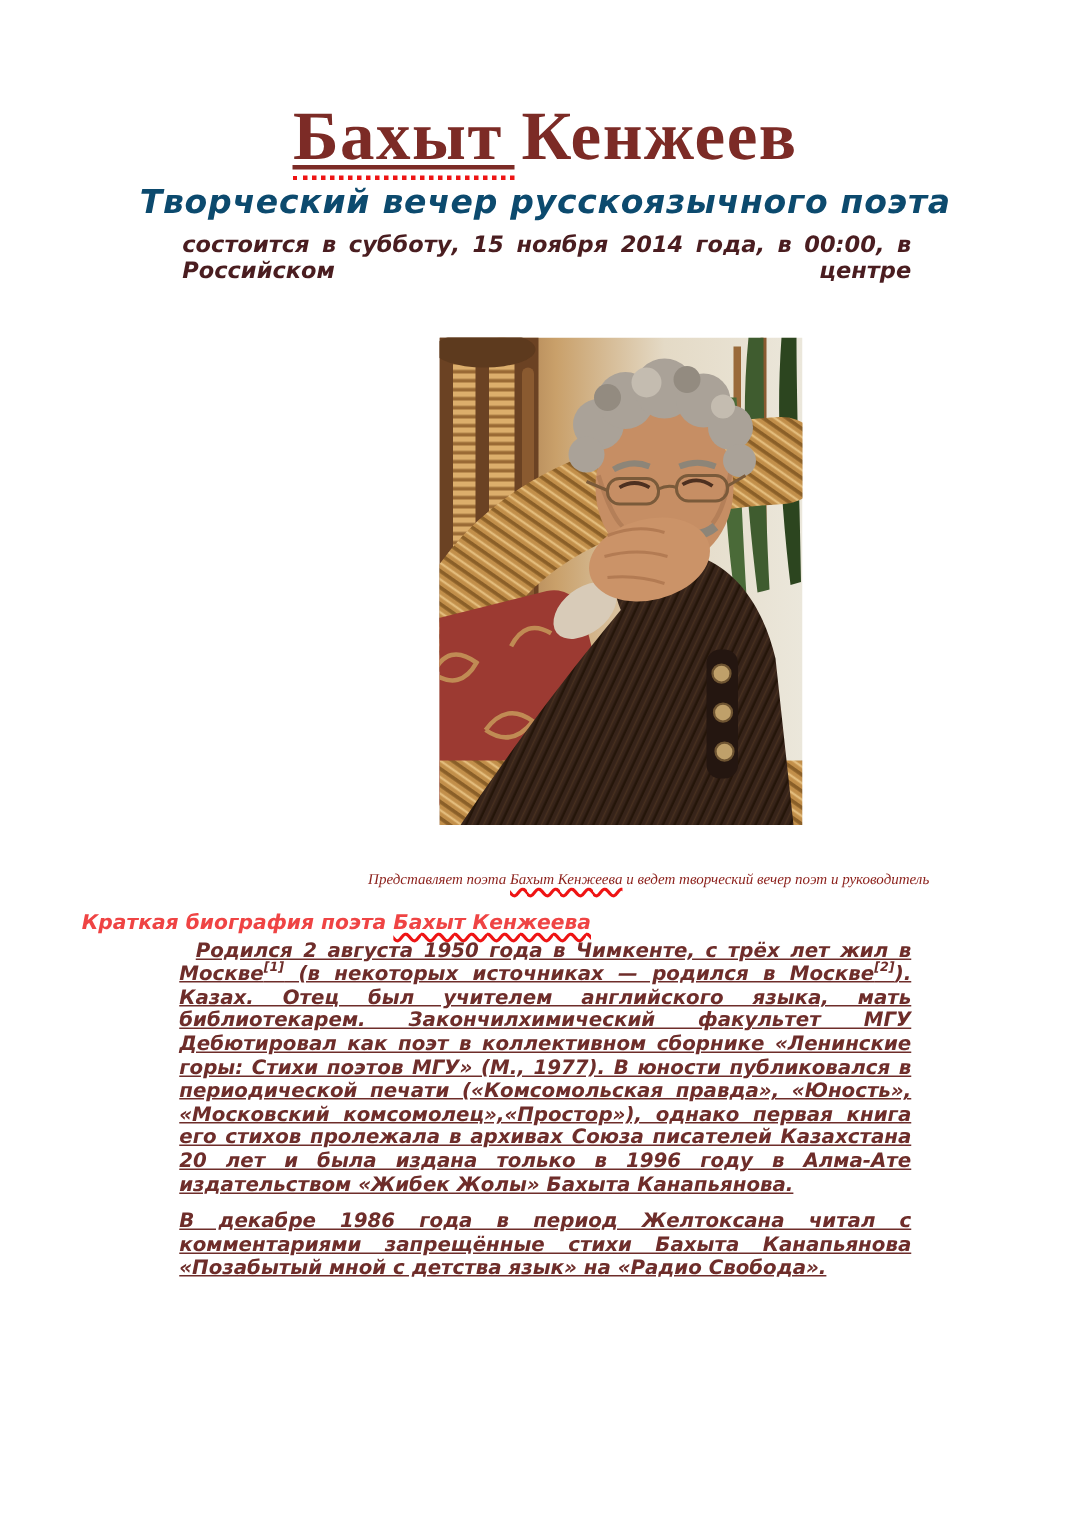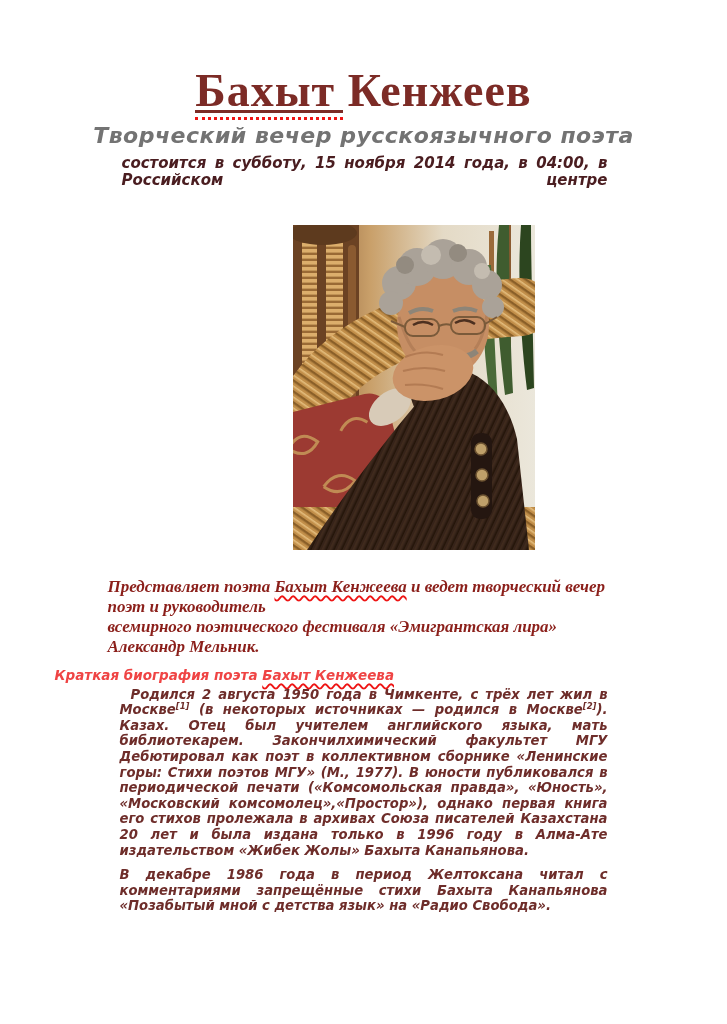--- a/index.html
+++ b/index.html
@@ -23,21 +23,21 @@
   }
   .title-underl::after {
     content:""; position:absolute; left:0; right:-8px; bottom:-4px;
     border-top:3px dotted #ee1414;
   }
 
   
   .subtitle {
     margin-top:6px; text-align:center;
     font-style:italic; font-weight:bold; font-size:22px;
-    color:#737373; letter-spacing:0.5px;
+    color:#0c4a6e; letter-spacing:0.5px;
   }
 
   
   .details {
     margin:7px 97px 0 99px; color:#4a1d20;
     font-weight:bold; font-style:italic; font-size:15px; line-height:17px;
   }
   .details-line1 { text-align:justify; text-align-last:justify; }
   .details-line2 { text-align:left; }
   .tab-space { display:inline-block; width:34px; }
@@ -46,56 +46,56 @@
     text-decoration-color:#ee1414; text-decoration-thickness:2px;
     text-underline-offset:3px;
   }
 
   
   .photo-wrap { margin:36px 0 0 270px; width:242px; height:325px; }
   .photo-wrap svg { display:block; }
 
   
   .presenter {
-    margin:27px 85px 0; text-align:left;
+    margin:27px 85px 0; text-align:right;
     font-family:"Liberation Serif","DejaVu Serif",serif;
-    font-weight:bold; font-style:italic; font-size:17px; line-height:20px;
+    font-weight:normal; font-style:italic; font-size:10px; line-height:20px;
     color:#8b1f1a;
   }
   .presenter .tab-space { width:44px; }
 
   
   .bio-heading {
     margin-top:10px; 
     font-weight:bold; font-style:italic; font-size:13.5px;
     color:#ef4444;
     padding-left:32px;
   }
   .bio {
     margin:3px 97px 0; color:#6e2d2a;
     font-weight:bold; font-style:italic; font-size:13.2px; line-height:15.6px;
   }
-  .bio p { margin:0; text-align:justify; }
+  .bio p { margin:0; text-align:justify;text-decoration:underline; }
   .bio p.p1 { margin-top:4px; text-indent:11px; }
   .bio p.p2 { margin-top:8px; }
   .bio p.p3 { margin-top:9px; text-align:left; }
   .bio p.p4 { margin-top:9px; }
   sup.fnref { font-size:8.5px; line-height:0; vertical-align:super; font-style:italic; }
 </style>
 </head>
 <body>
 
 <div class="page">
 
   <h1 class="title"><span class="title-underl">Бахыт</span><span> Кенжеев</span></h1>
 
   <div class="subtitle">Творческий вечер русскоязычного поэта</div>
 
   <div class="details">
-    <div class="details-line1">состоится в субботу, 15 ноября 2014 года, в 04:00, в Российском центре</div>
+    <div class="details-line1">состоится в субботу, 15 ноября 2014 года, в 00:00, в Российском центре</div>
   </div>
 
   <div class="photo-wrap">
     <svg viewBox="0 0 242 325" width="242" height="325" xmlns="http://www.w3.org/2000/svg">
       <defs>
         <linearGradient id="bgGrad" x1="0" y1="0" x2="1" y2="0">
           <stop offset="0" stop-color="#7a4a28"></stop>
           <stop offset="0.32" stop-color="#c9a06a"></stop>
           <stop offset="0.62" stop-color="#e4dac6"></stop>
           <stop offset="1" stop-color="#ebe7db"></stop>
@@ -189,21 +189,20 @@
           <circle cx="188" cy="224" r="6"></circle>
             <circle cx="189" cy="250" r="6"></circle>
             <circle cx="190" cy="276" r="6"></circle>
         </g>
       </g>
     </svg>
   </div>
 
   <div class="presenter">
     <div><span>Представляет поэта </span><span class="misspelled">Бахыт Кенжеева</span><span> и ведет творческий вечер поэт и руководитель</span></div>
-    <div><span>всемирного поэтического фестиваля «Эмигрантская лира»</span><span class="tab-space"></span><span>Александр Мельник.</span></div>
   </div>
 
   <div class="bio-heading"><span>Краткая биография поэта </span><span class="misspelled">Бахыт Кенжеева</span></div>
 
   <div class="bio">
     <p class="p1"><span>Родился 2 августа 1950 года в Чимкенте, с трёх лет жил в Москве</span><sup class="fnref">[1]</sup><span> (в некоторых источниках — родился в Москве</span><sup class="fnref">[2]</sup><span>). Казах. Отец был учителем английского языка, мать библиотекарем. Закончилхимический факультет МГУ Дебютировал как поэт в коллективном сборнике «Ленинские горы: Стихи поэтов МГУ» (М., 1977). В юности публиковался в периодической печати («Комсомольская правда», «Юность», «Московский комсомолец»,«Простор»), однако первая книга его стихов пролежала в архивах Союза писателей Казахстана 20 лет и была издана только в 1996 году в Алма-Ате издательством «Жибек Жолы» Бахыта Канапьянова.</span></p>
     <p class="p4">В декабре 1986 года в период Желтоксана читал с комментариями запрещённые стихи Бахыта Канапьянова «Позабытый мной с детства язык» на «Радио Свобода».</p>
 
   </div>
 

